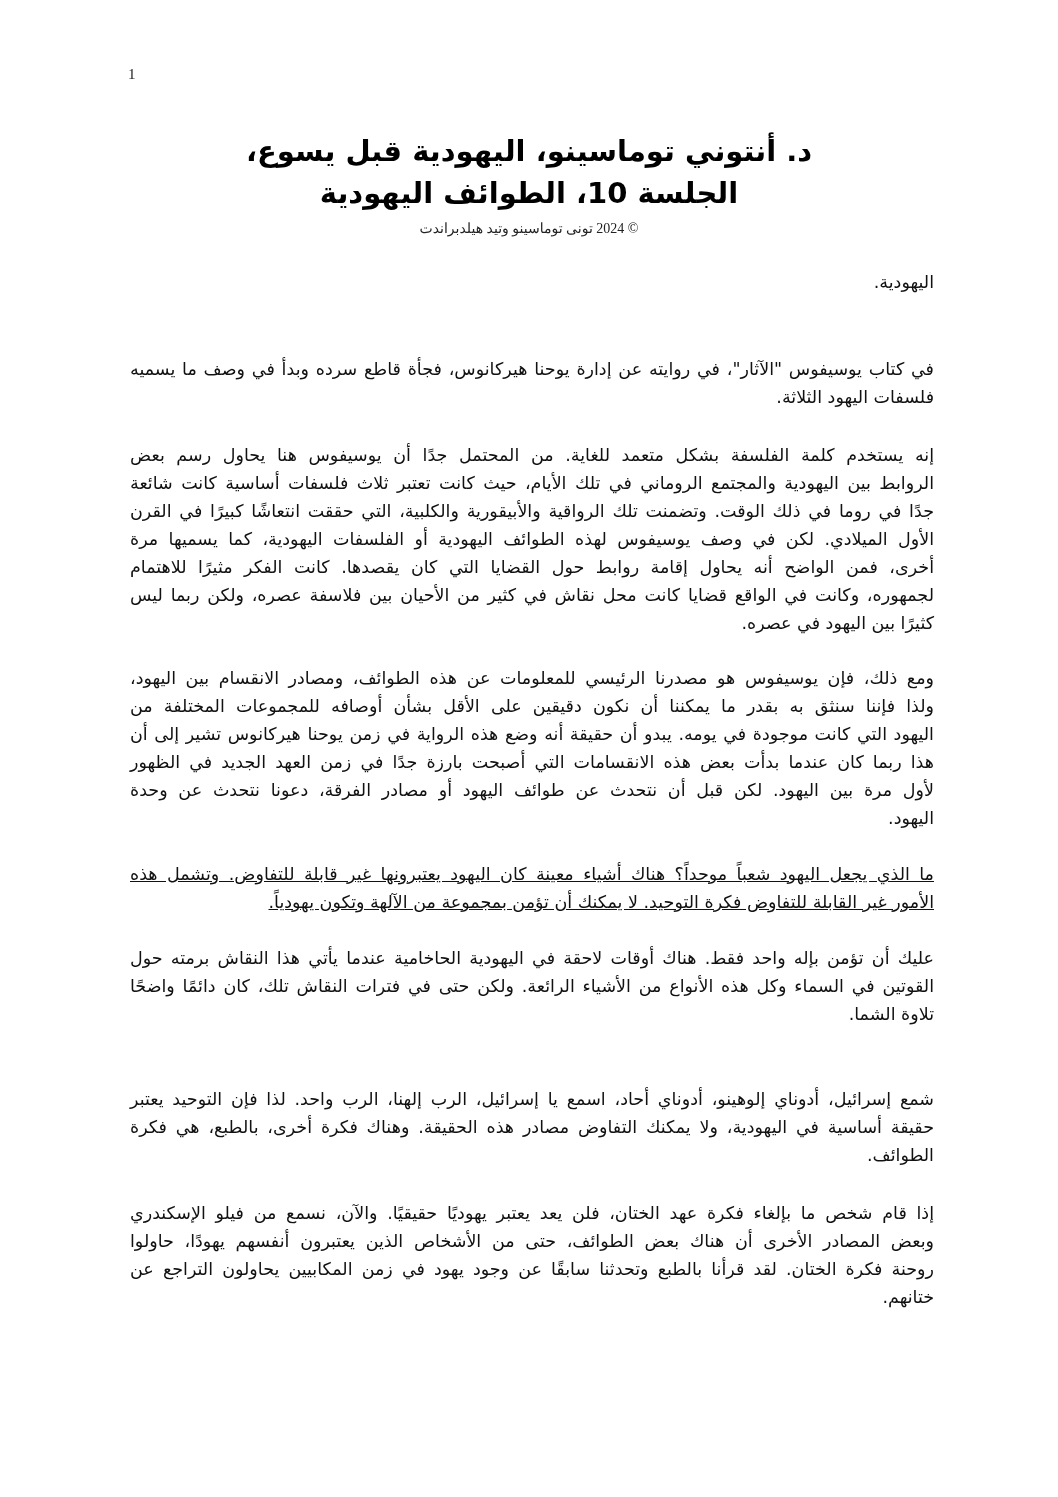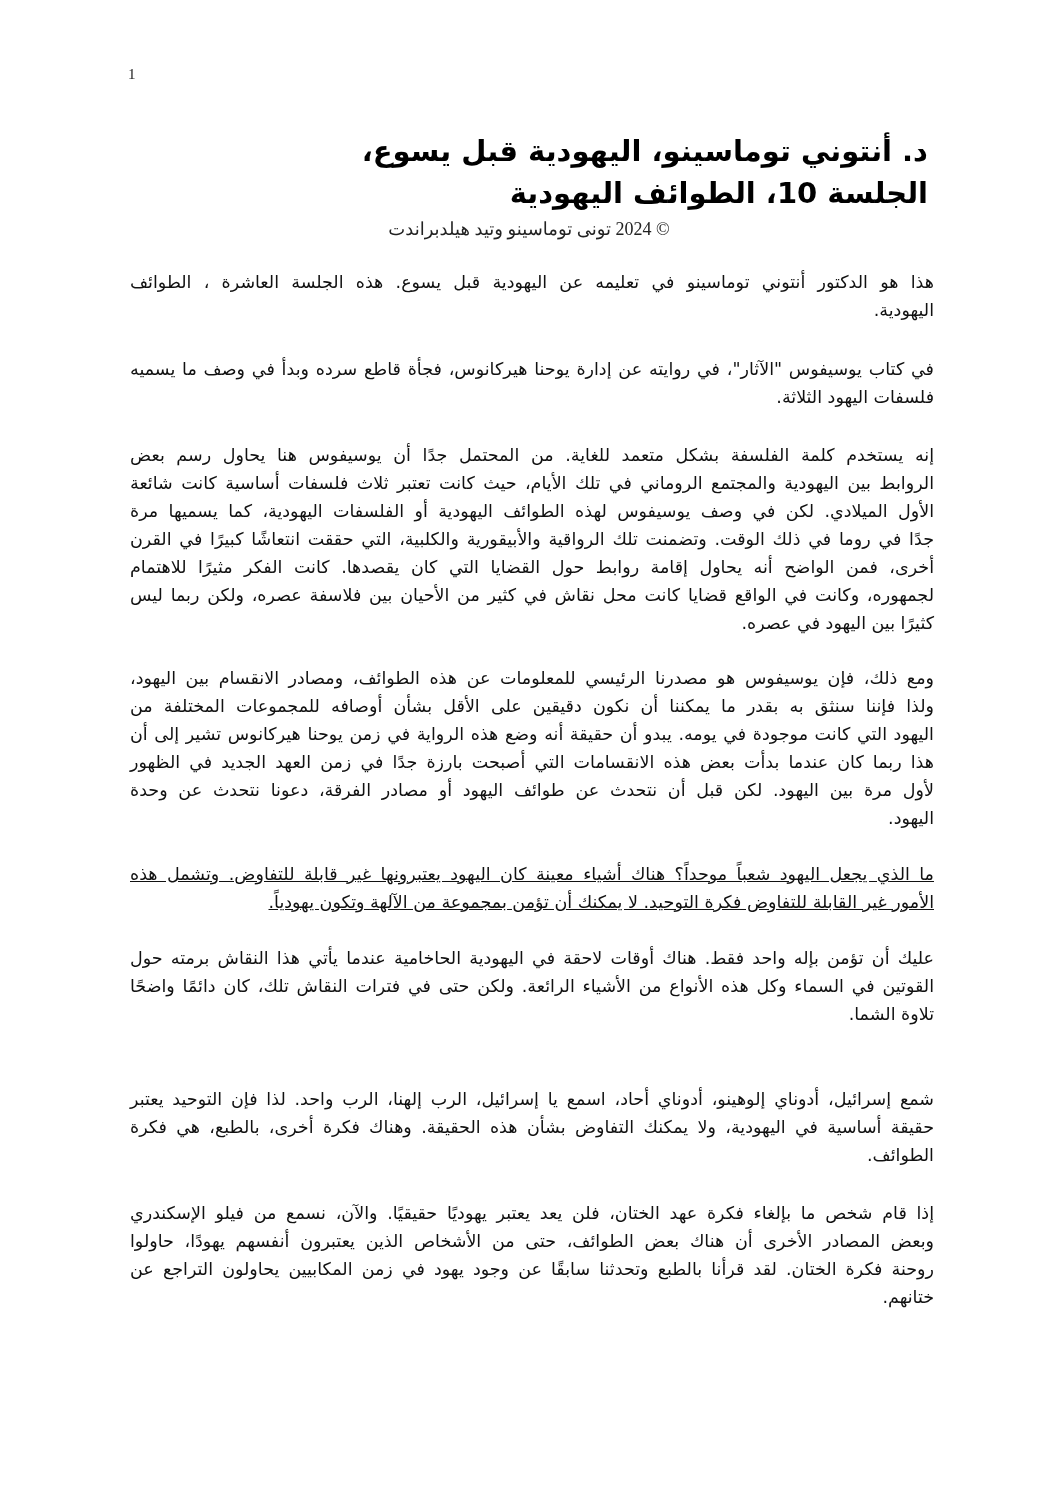--- a/index.html
+++ b/index.html
@@ -31,25 +31,24 @@
       text-align: center;
       direction: rtl;
     }
     .title-line {
       font-family: "DejaVu Sans", sans-serif;
       font-weight: bold;
       font-size: 29px;
       line-height: 42px;
       color: #000;
       display: block;
-      text-align: right;
     }
     .copyright {
       font-family: "Liberation Serif", serif;
-      font-size: 18px;
+      font-size: 14px;
       line-height: 26px;
       color: #222;
       display: block;
       margin-top: 2px;
     }
     .body-text {
       position: absolute;
       left: 130px;
       width: 804px;
       top: 268px;
@@ -86,32 +85,31 @@
 <div class="page-number">1</div>
 
 <div class="title-block">
   <span class="title-line">د. أنتوني توماسينو، اليهودية قبل يسوع،</span>
   <span class="title-line">الجلسة 10، الطوائف اليهودية</span>
   <span class="copyright">© 2024 تونى توماسينو وتيد هيلدبراندت</span>
 </div>
 
 <div class="body-text">
   <div class="para p1">
-    <span class="line">هذا هو الدكتور أنتوني توماسينو في تعليمه عن اليهودية قبل يسوع. هذه الجلسة العاشرة ، الطوائف</span>
     <span class="line last">اليهودية.</span>
   </div>
   <div class="para p2">
     <span class="line">في كتاب يوسيفوس "الآثار"، في روايته عن إدارة يوحنا هيركانوس، فجأة قاطع سرده وبدأ في وصف ما يسميه</span>
     <span class="line last">فلسفات اليهود الثلاثة.</span>
   </div>
   <div class="para p3">
     <span class="line">إنه يستخدم كلمة الفلسفة بشكل متعمد للغاية. من المحتمل جدًا أن يوسيفوس هنا يحاول رسم بعض</span>
     <span class="line">الروابط بين اليهودية والمجتمع الروماني في تلك الأيام، حيث كانت تعتبر ثلاث فلسفات أساسية كانت شائعة</span>
+    <span class="line">جدًا في روما في ذلك الوقت. وتضمنت تلك الرواقية والأبيقورية والكلبية، التي حققت انتعاشًا كبيرًا في القرن</span>
     <span class="line">الأول الميلادي. لكن في وصف يوسيفوس لهذه الطوائف اليهودية أو الفلسفات اليهودية، كما يسميها مرة</span>
-    <span class="line">جدًا في روما في ذلك الوقت. وتضمنت تلك الرواقية والأبيقورية والكلبية، التي حققت انتعاشًا كبيرًا في القرن</span>
     <span class="line">أخرى، فمن الواضح أنه يحاول إقامة روابط حول القضايا التي كان يقصدها. كانت الفكر مثيرًا للاهتمام</span>
     <span class="line">لجمهوره، وكانت في الواقع قضايا كانت محل نقاش في كثير من الأحيان بين فلاسفة عصره، ولكن ربما ليس</span>
     <span class="line last">كثيرًا بين اليهود في عصره.</span>
   </div>
   <div class="para p4">
     <span class="line">ومع ذلك، فإن يوسيفوس هو مصدرنا الرئيسي للمعلومات عن هذه الطوائف، ومصادر الانقسام بين اليهود،</span>
     <span class="line">ولذا فإننا سنثق به بقدر ما يمكننا أن نكون دقيقين على الأقل بشأن أوصافه للمجموعات المختلفة من</span>
     <span class="line">اليهود التي كانت موجودة في يومه. يبدو أن حقيقة أنه وضع هذه الرواية في زمن يوحنا هيركانوس تشير إلى أن</span>
     <span class="line">هذا ربما كان عندما بدأت بعض هذه الانقسامات التي أصبحت بارزة جدًا في زمن العهد الجديد في الظهور</span>
     <span class="line">لأول مرة بين اليهود. لكن قبل أن نتحدث عن طوائف اليهود أو مصادر الفرقة، دعونا نتحدث عن وحدة</span>
@@ -121,21 +119,21 @@
     <span class="line">ما الذي يجعل اليهود شعباً موحداً؟ هناك أشياء معينة كان اليهود يعتبرونها غير قابلة للتفاوض. وتشمل هذه</span>
     <span class="line last">الأمور غير القابلة للتفاوض فكرة التوحيد. لا يمكنك أن تؤمن بمجموعة من الآلهة وتكون يهودياً.</span>
   </div>
   <div class="para p6">
     <span class="line">عليك أن تؤمن بإله واحد فقط. هناك أوقات لاحقة في اليهودية الحاخامية عندما يأتي هذا النقاش برمته حول</span>
     <span class="line">القوتين في السماء وكل هذه الأنواع من الأشياء الرائعة. ولكن حتى في فترات النقاش تلك، كان دائمًا واضحًا</span>
     <span class="line last">تلاوة الشما.</span>
   </div>
   <div class="para p7">
     <span class="line">شمع إسرائيل، أدوناي إلوهينو، أدوناي أحاد، اسمع يا إسرائيل، الرب إلهنا، الرب واحد. لذا فإن التوحيد يعتبر</span>
-    <span class="line">حقيقة أساسية في اليهودية، ولا يمكنك التفاوض بشأن هذه الحقيقة. وهناك فكرة أخرى، بالطبع، هي فكرة</span>
+    <span class="line">حقيقة أساسية في اليهودية، ولا يمكنك التفاوض مصادر هذه الحقيقة. وهناك فكرة أخرى، بالطبع، هي فكرة</span>
     <span class="line last">الطوائف.</span>
   </div>
   <div class="para p8">
     <span class="line">إذا قام شخص ما بإلغاء فكرة عهد الختان، فلن يعد يعتبر يهوديًا حقيقيًا. والآن، نسمع من فيلو الإسكندري</span>
     <span class="line">وبعض المصادر الأخرى أن هناك بعض الطوائف، حتى من الأشخاص الذين يعتبرون أنفسهم يهودًا، حاولوا</span>
     <span class="line">روحنة فكرة الختان. لقد قرأنا بالطبع وتحدثنا سابقًا عن وجود يهود في زمن المكابيين يحاولون التراجع عن</span>
     <span class="line last">ختانهم.</span>
   </div>
 </div>
 

